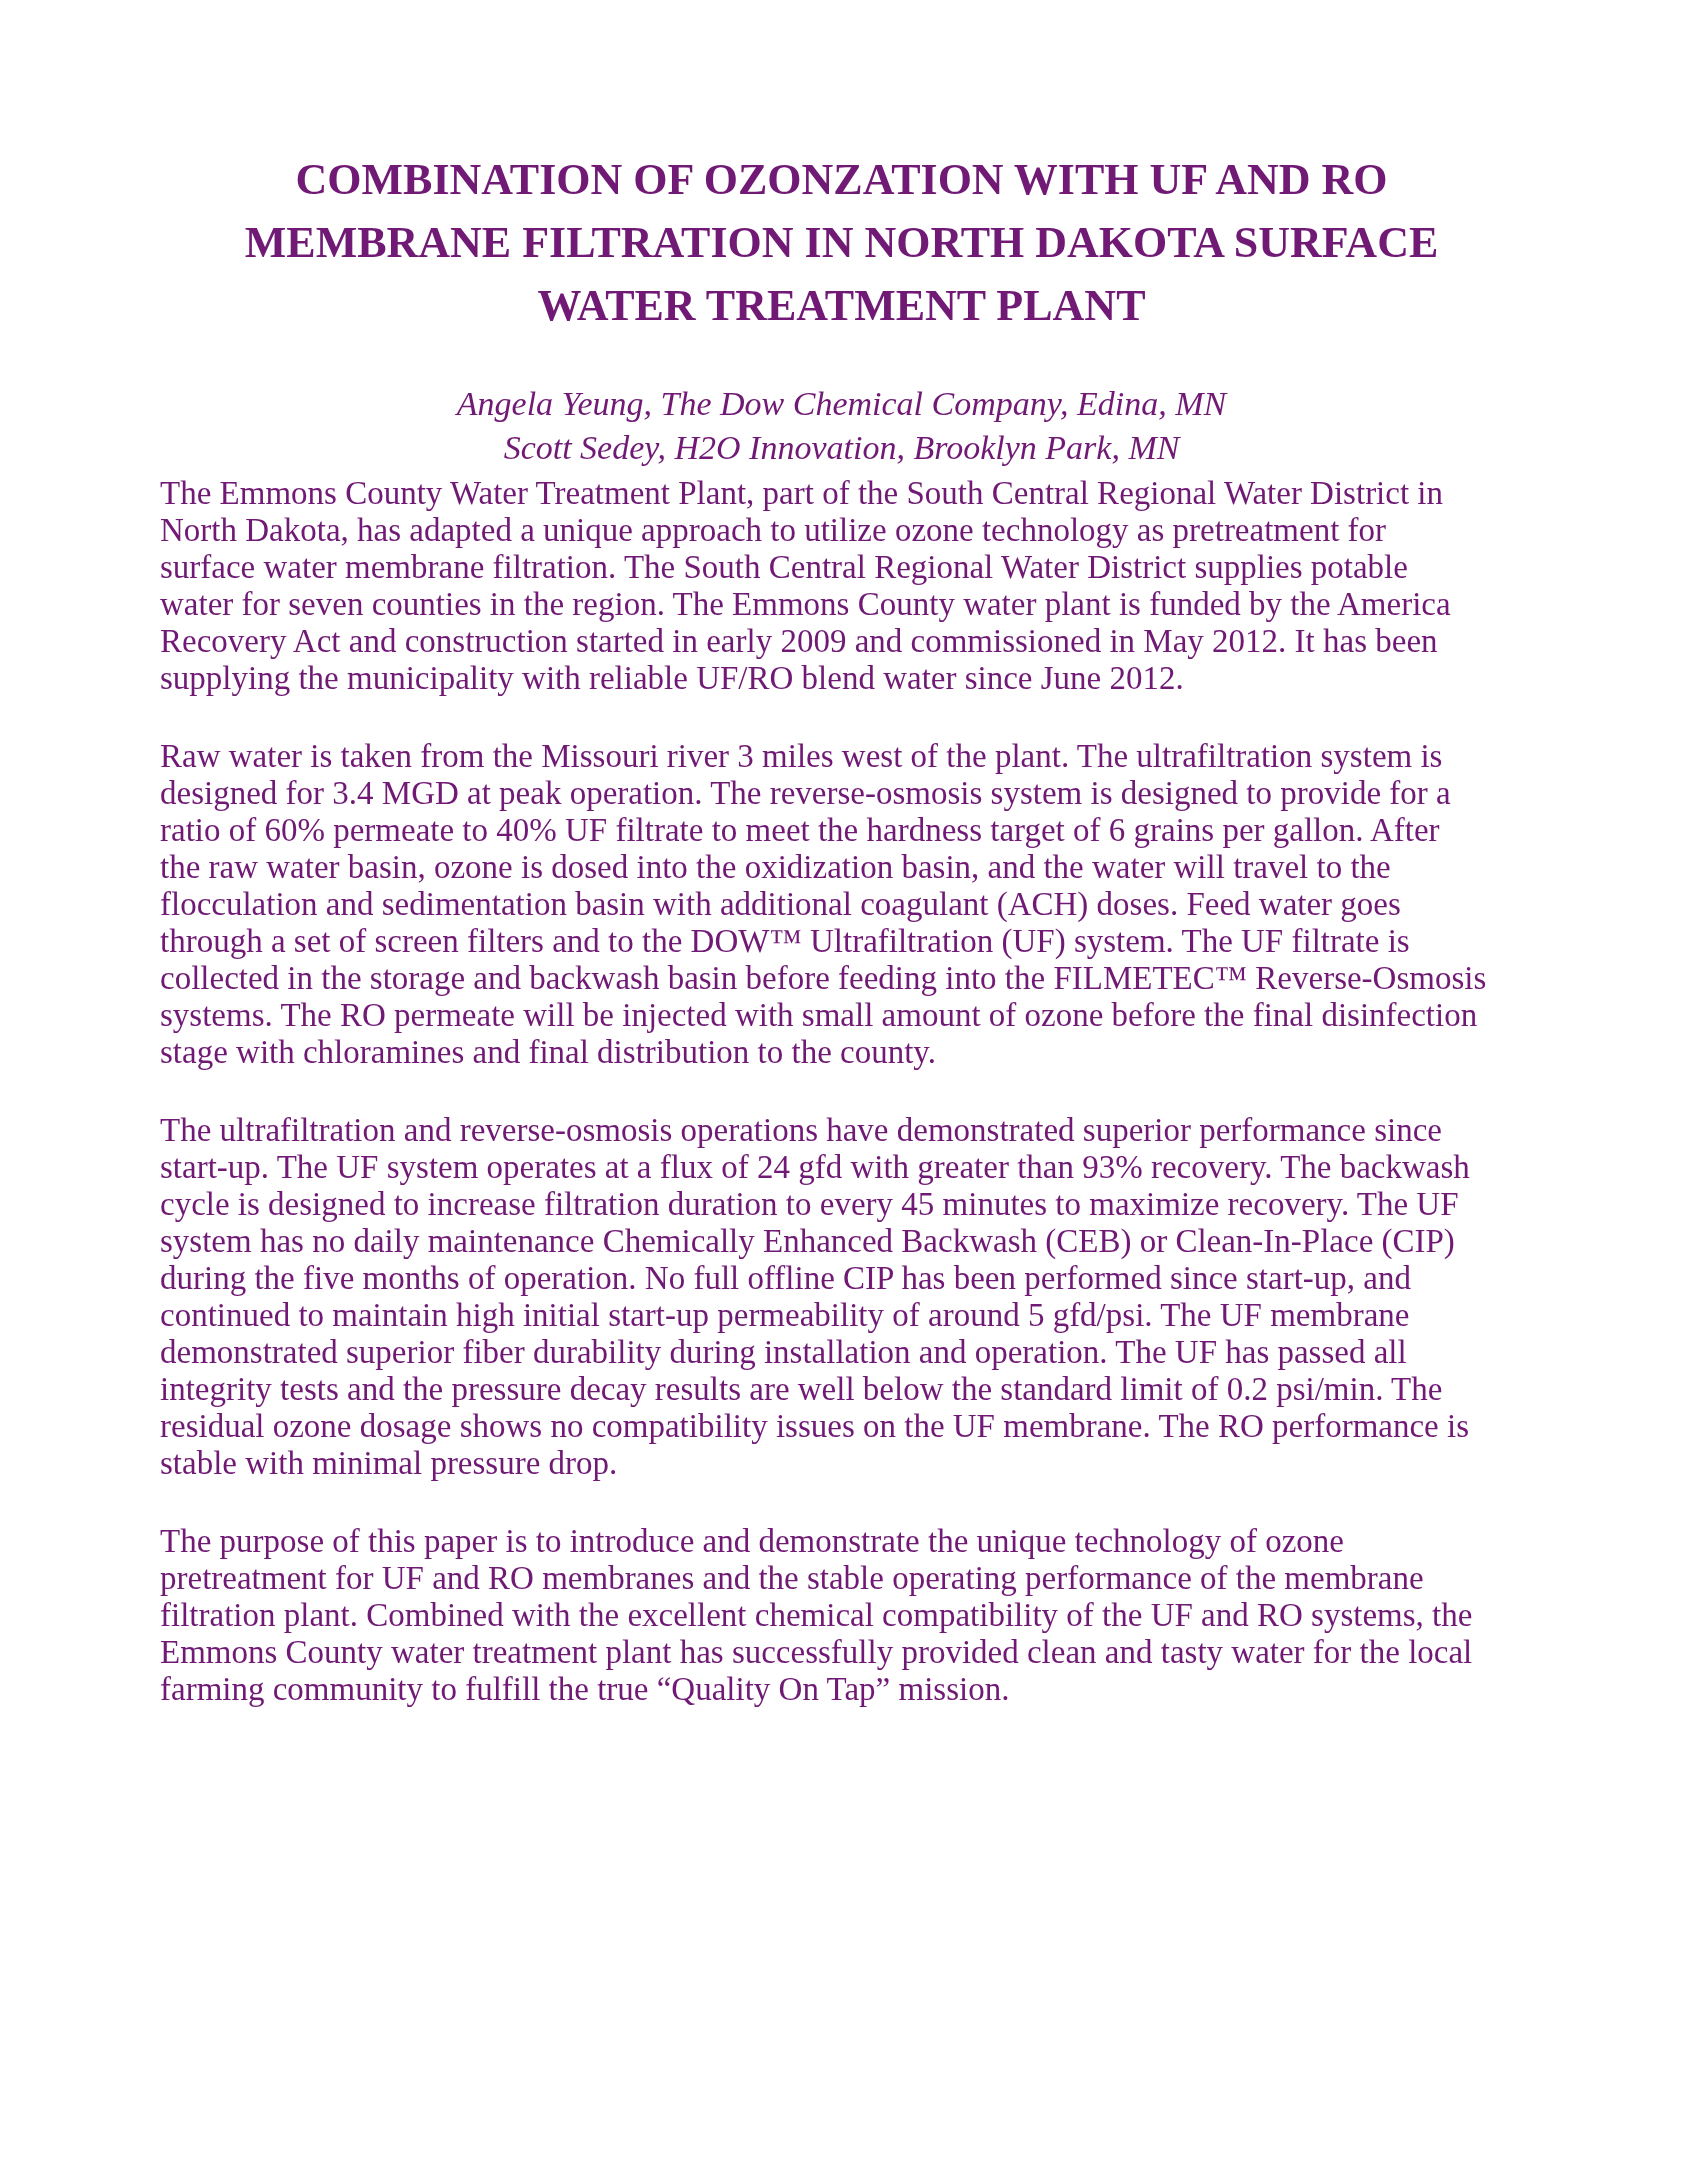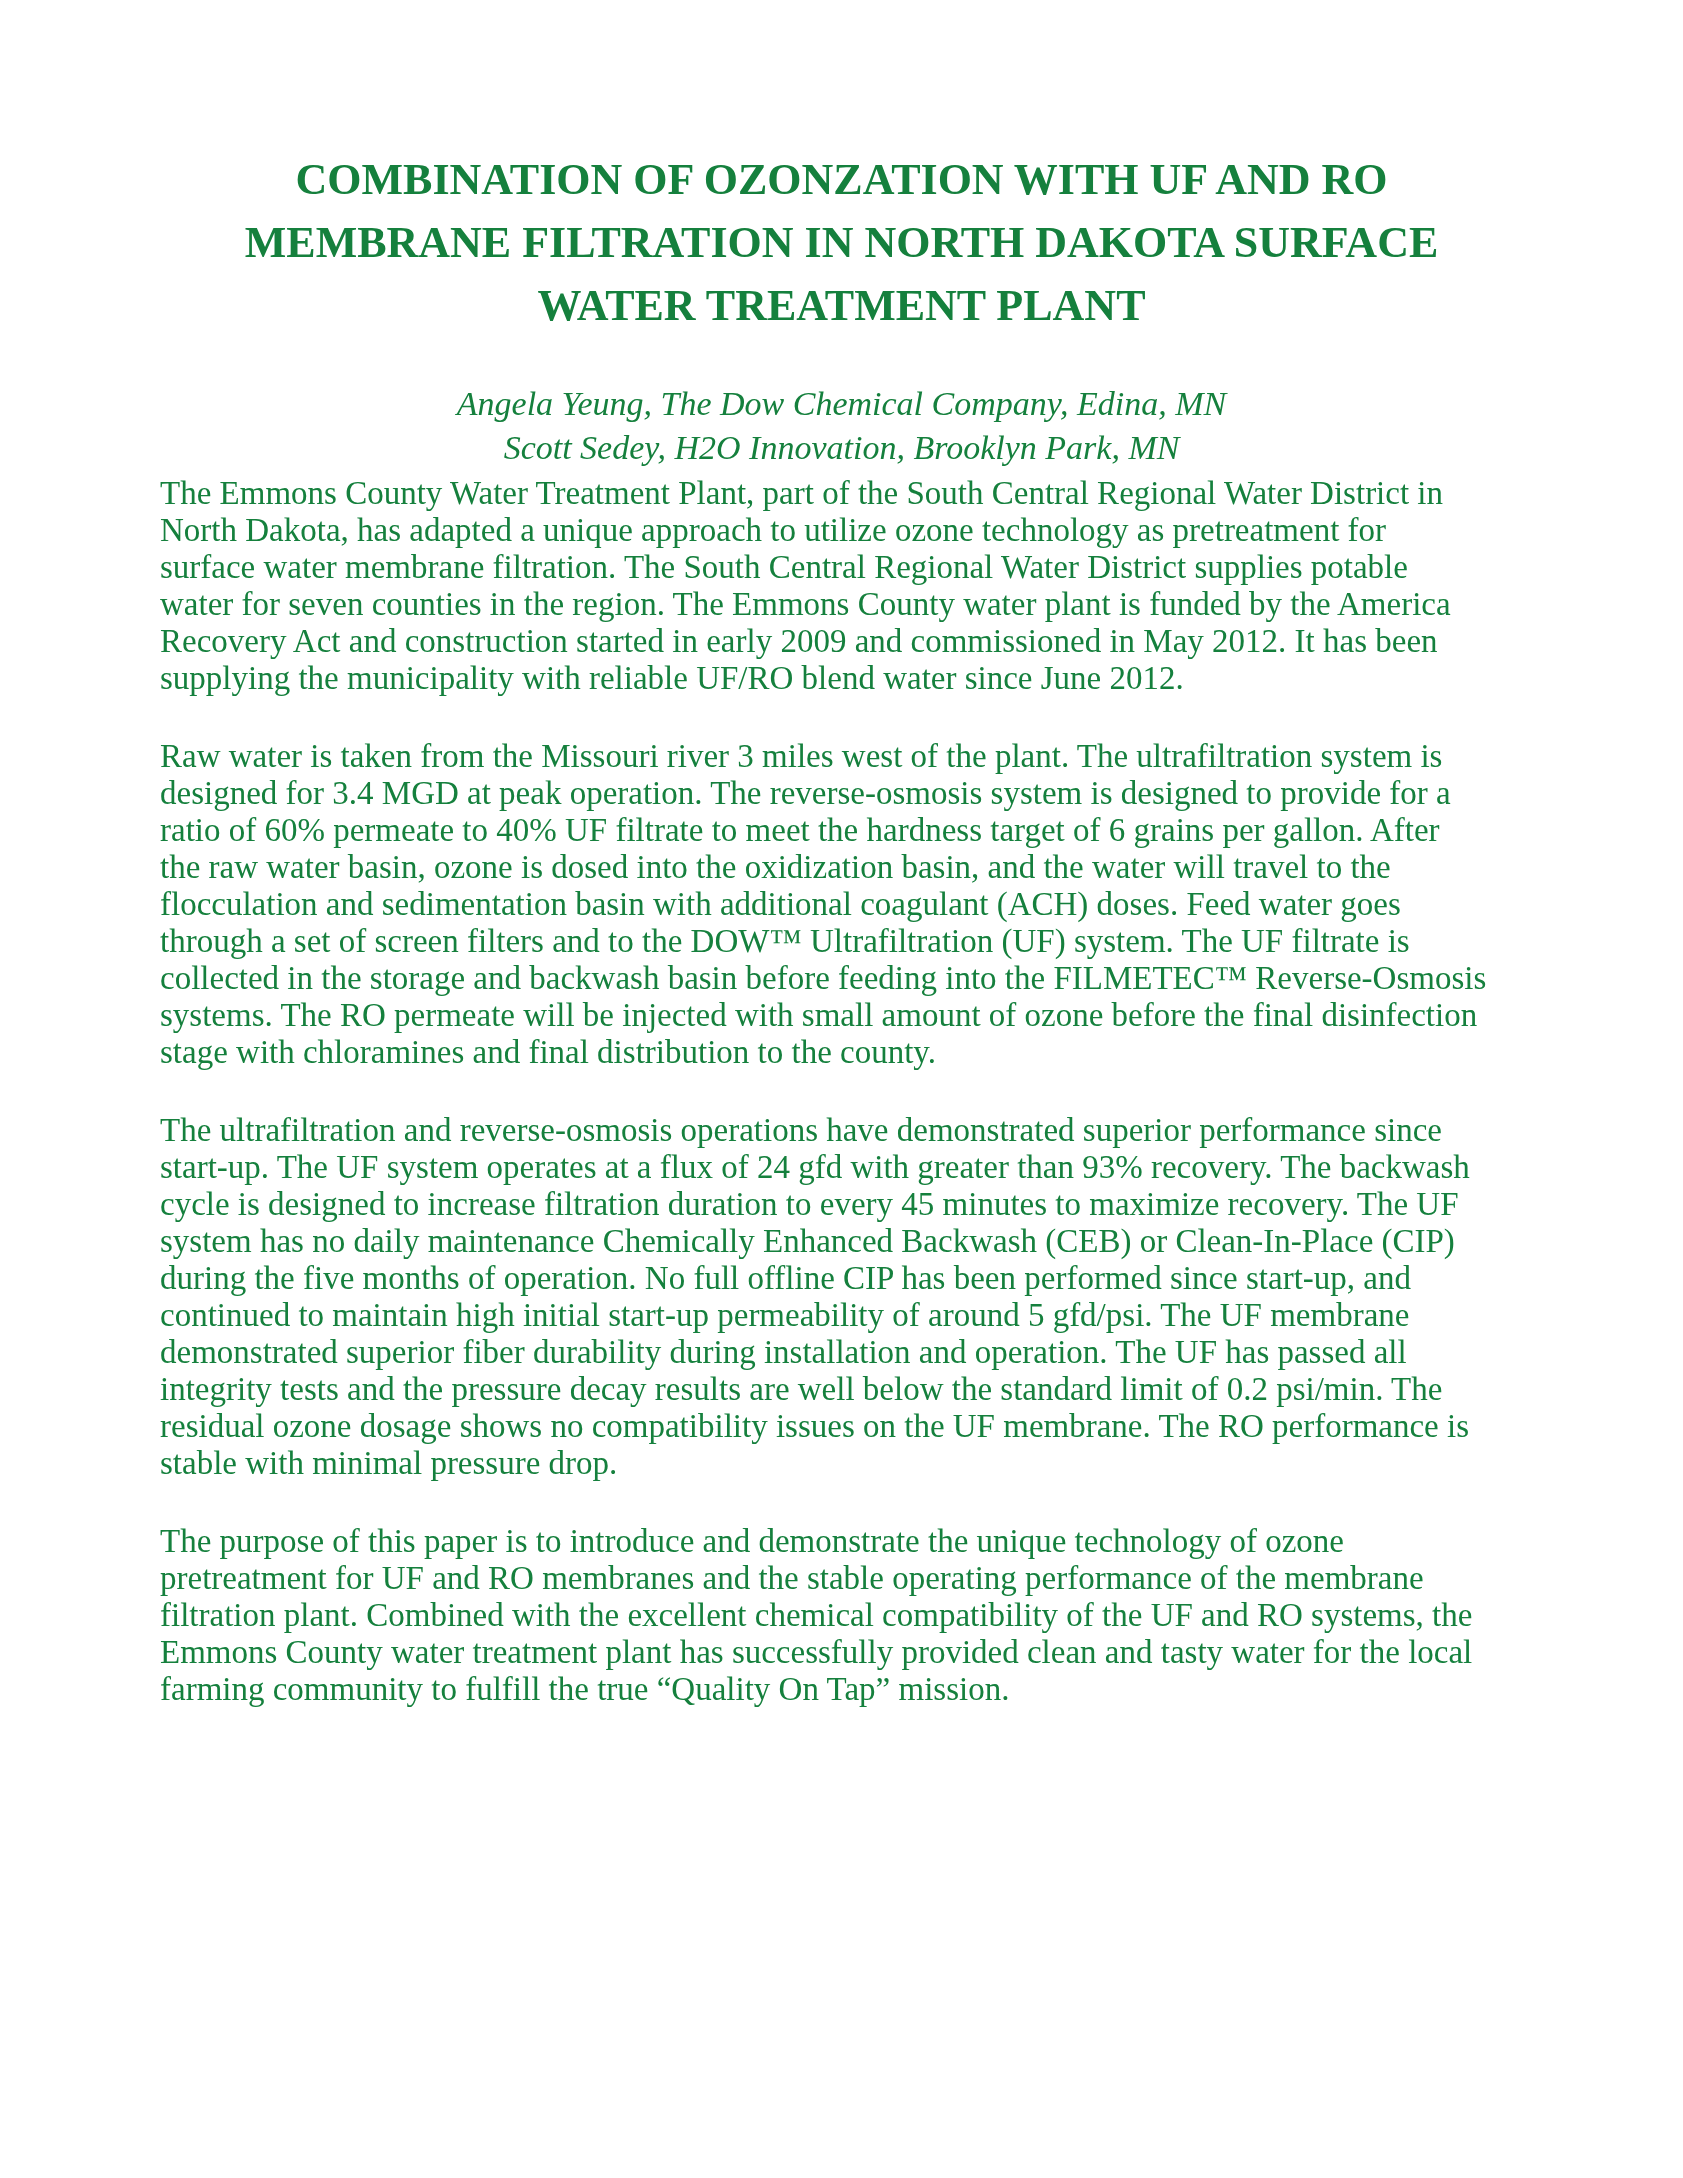--- a/index.html
+++ b/index.html
@@ -6,21 +6,21 @@
   html, body {
     margin: 0;
     padding: 0;
     background: #ffffff;
   }
   .page {
     position: relative;
     width: 1683px;
     height: 1728px;
     background: #ffffff;
-    color: #15803d;
+    color: #701a75;
     font-family: "Liberation Serif", "DejaVu Serif", serif;
     overflow: hidden;
   }
   .title {
     margin: 0 auto;
     padding-top: 149px;
     max-width: 1297px;
     text-align: center;
     font-size: 44px;
     line-height: 1.43;

